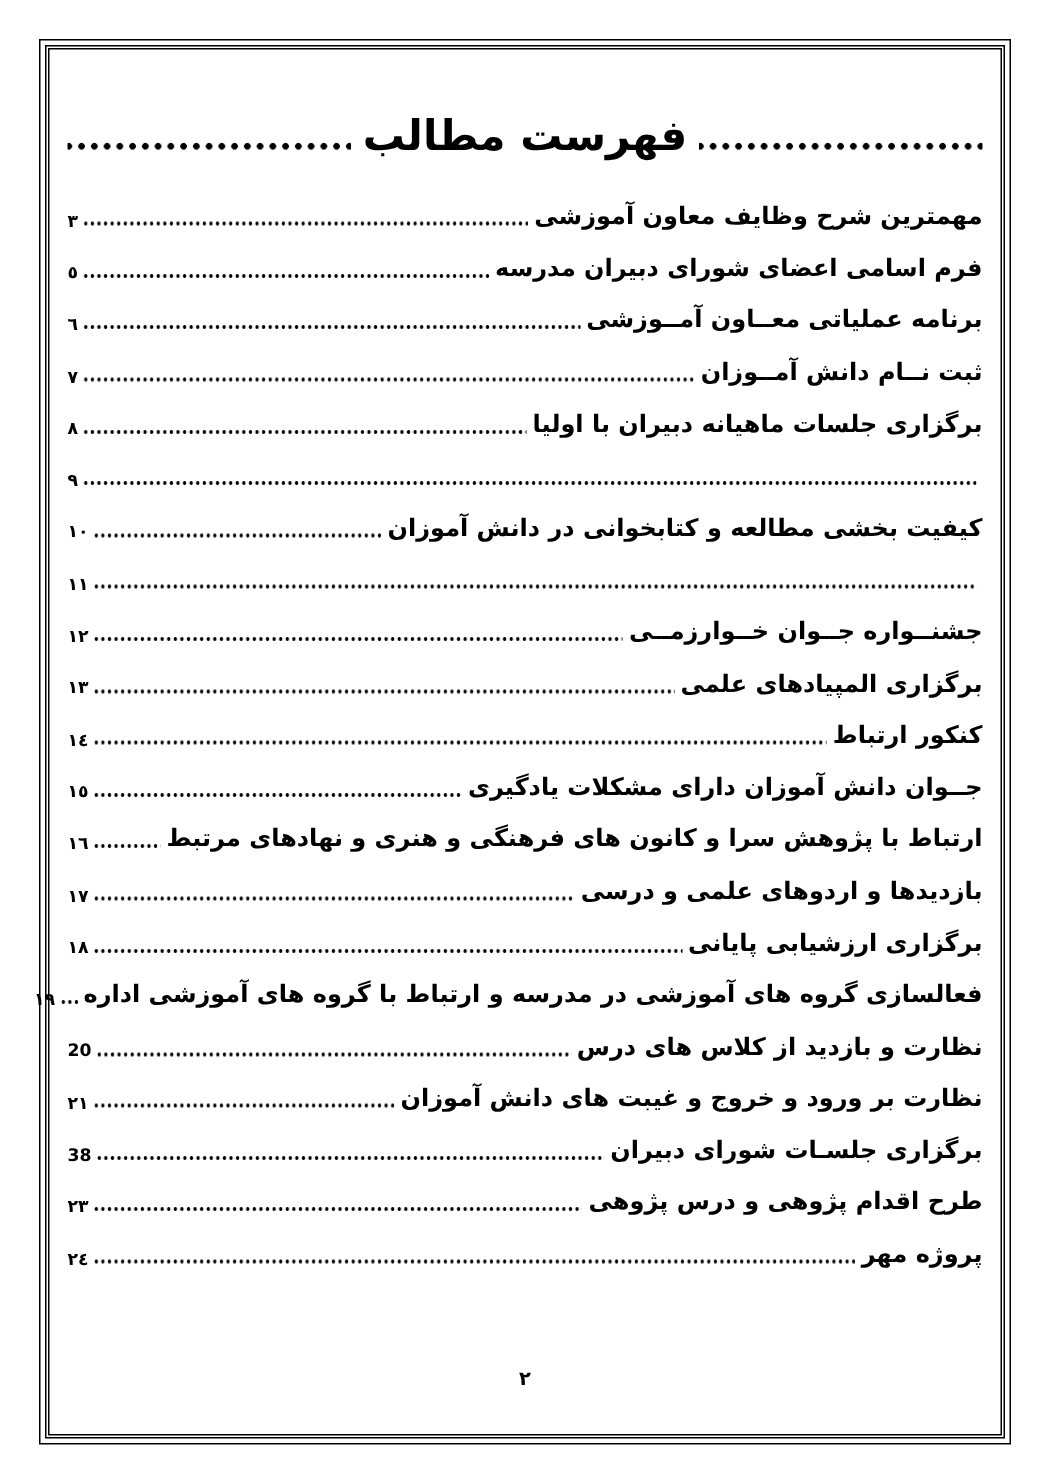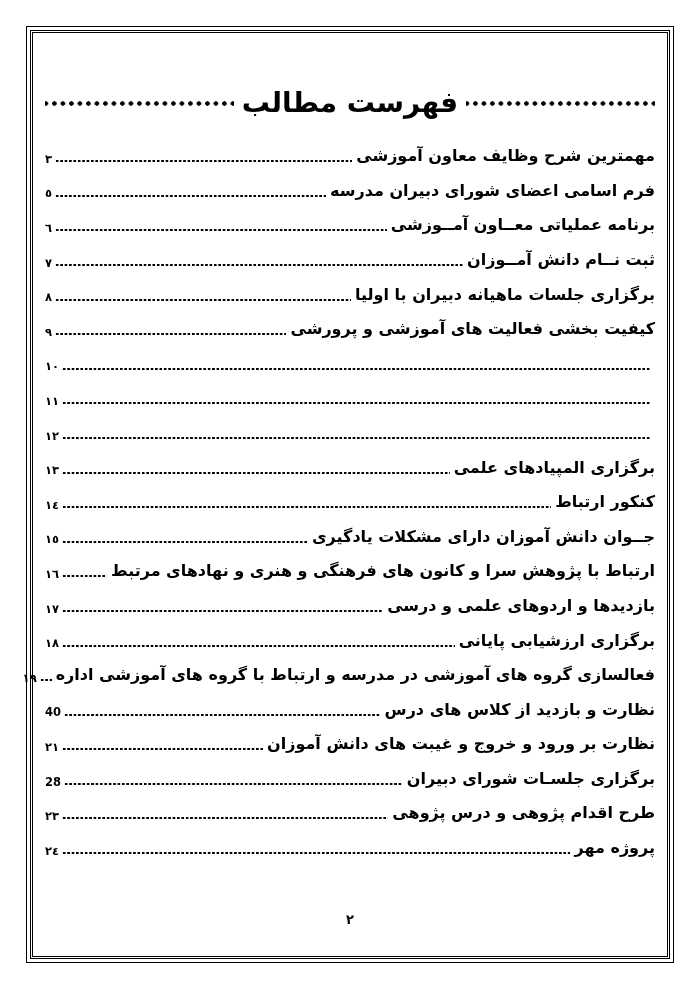--- a/index.html
+++ b/index.html
@@ -27,22 +27,22 @@
     border: 3px double #000;
   }
   .content {
     position: absolute;
     top: 34px; left: 45px; right: 45px; bottom: 34px;
   }
   
   .title-row {
     display: flex;
     direction: rtl;
-    align-items: flex-start;
-    margin-top: 52px;
+    align-items: center;
+    margin-top: 40px;
   }
   .toc-title {
     font-size: 28px;
     font-weight: bold;
     white-space: nowrap;
     padding: 0 8px;
     line-height: 1.2;
   }
   .title-leader {
     flex: 1;
@@ -135,36 +135,37 @@
     <span class="toc-page">٧</span>
   </div>
 
   <div class="toc-row">
     <span class="toc-label">برگزاری جلسات ماهیانه دبیران با اولیا</span>
     <span class="toc-leader"></span>
     <span class="toc-page">٨</span>
   </div>
 
   <div class="toc-row">
-    <span class="toc-label">کیفیت بخشی فعالیت های آموزشی و پرورشی</span>
     <span class="toc-leader"></span>
     <span class="toc-page">٩</span>
   </div>
 
   <div class="toc-row">
+    <span class="toc-label">کیفیت بخشی مطالعه و کتابخوانی در دانش آموزان</span>
     <span class="toc-leader"></span>
     <span class="toc-page">١٠</span>
   </div>
 
   <div class="toc-row">
     <span class="toc-leader"></span>
     <span class="toc-page">١١</span>
   </div>
 
   <div class="toc-row">
+    <span class="toc-label">جشنــواره  جــوان خــوارزمــی</span>
     <span class="toc-leader"></span>
     <span class="toc-page">١٢</span>
   </div>
 
   <div class="toc-row">
     <span class="toc-label">برگزاری المپیادهای علمی</span>
     <span class="toc-leader"></span>
     <span class="toc-page">١٣</span>
   </div>
 
@@ -200,33 +201,33 @@
 
   <div class="toc-row">
     <span class="toc-label">فعالسازی گروه های آموزشی در مدرسه و ارتباط با گروه های آموزشی اداره</span>
     <span class="toc-leader"></span>
     <span class="toc-page">١٩</span>
   </div>
 
   <div class="toc-row">
     <span class="toc-label">نظارت و بازدید از کلاس های درس</span>
     <span class="toc-leader"></span>
-    <span class="toc-page">40</span>
+    <span class="toc-page">20</span>
   </div>
 
   <div class="toc-row">
     <span class="toc-label">نظارت بر ورود و خروج و غیبت های دانش آموزان</span>
     <span class="toc-leader"></span>
     <span class="toc-page">٢١</span>
   </div>
 
   <div class="toc-row">
     <span class="toc-label">برگزاری جلسـات شورای دبیران</span>
     <span class="toc-leader"></span>
-    <span class="toc-page">28</span>
+    <span class="toc-page">38</span>
   </div>
 
   <div class="toc-row">
     <span class="toc-label">طرح  اقدام پژوهی و درس پژوهی</span>
     <span class="toc-leader"></span>
     <span class="toc-page">٢٣</span>
   </div>
 
   <div class="toc-row">
     <span class="toc-label">پروژه مهر</span>

